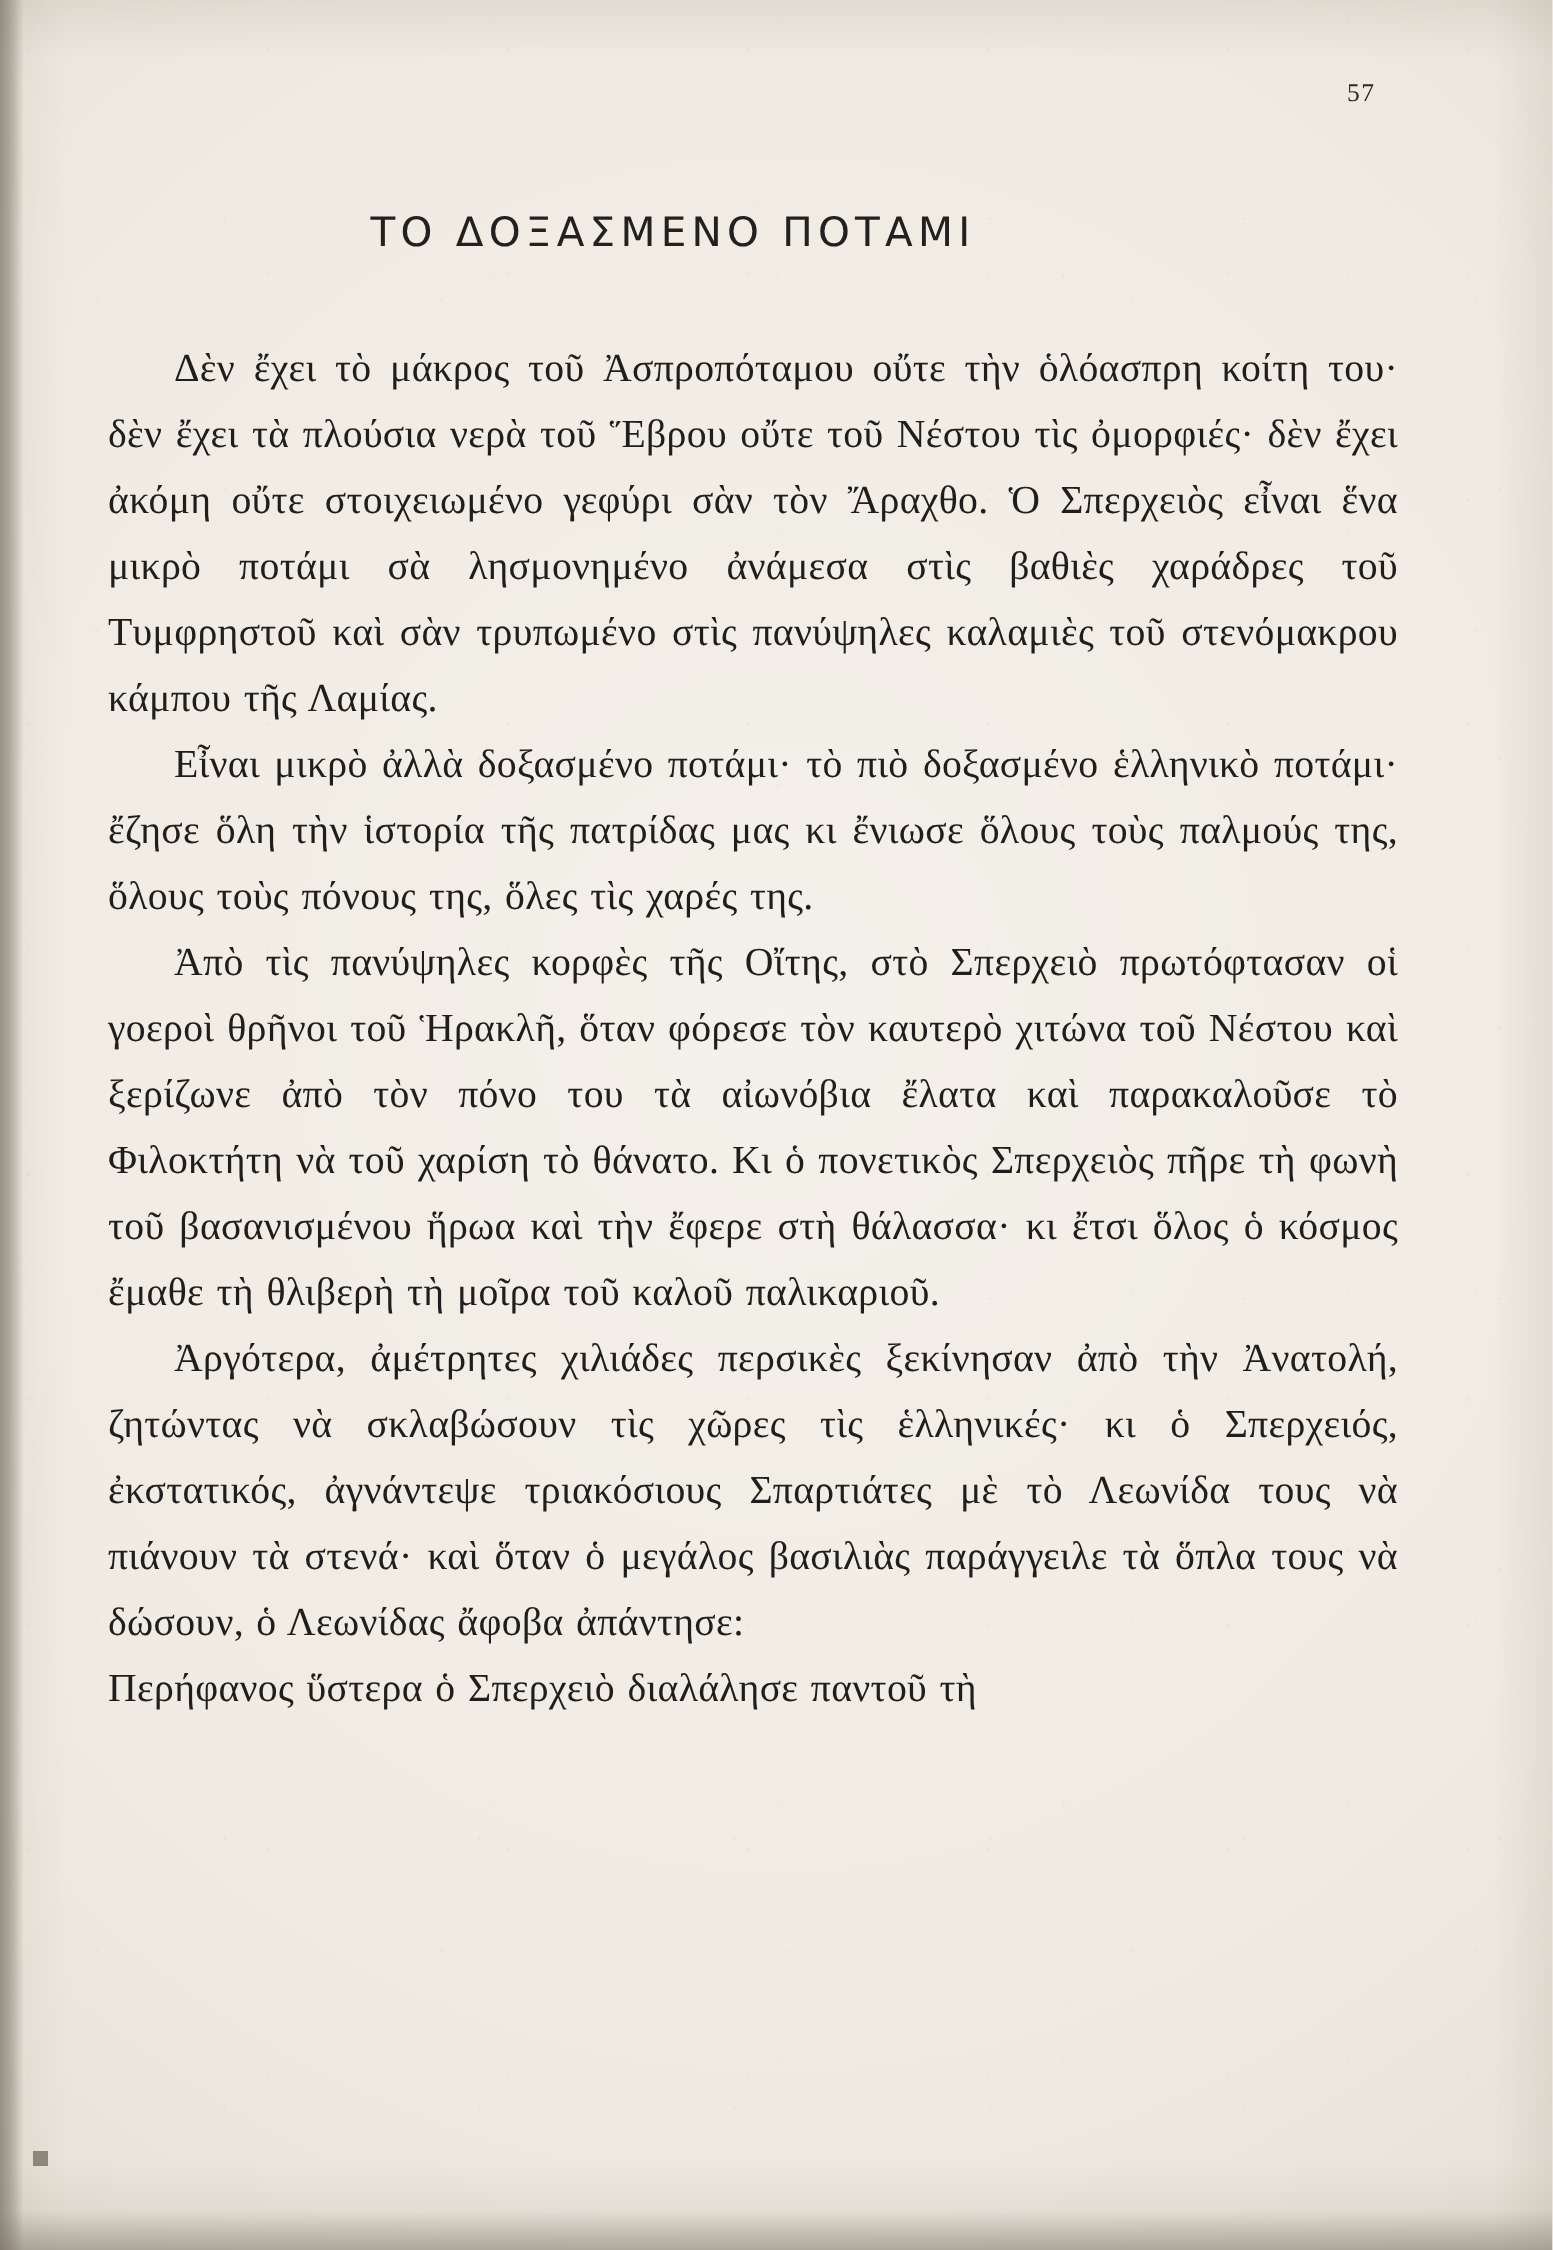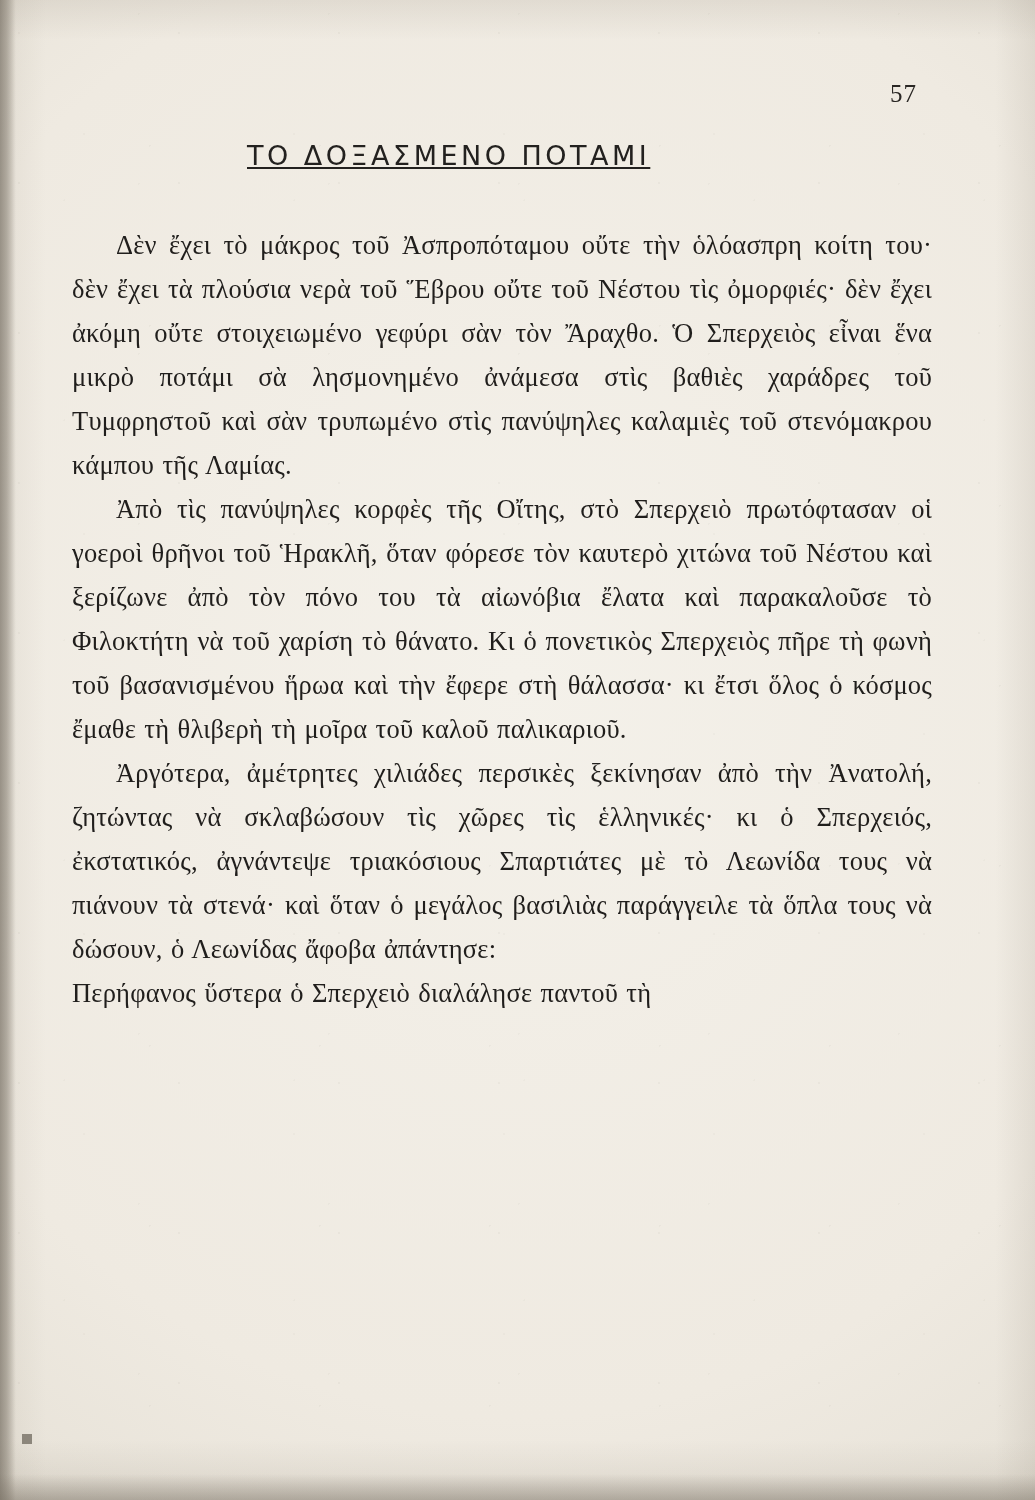--- a/index.html
+++ b/index.html
@@ -49,43 +49,41 @@
     background-size: 160px 150px, 190px 170px, 210px 200px, 170px 180px, 230px 220px;
     pointer-events: none;
     z-index: 2;
     opacity: .85;
   }
 
   .page-number {
     position: absolute;
     top: 52px;
     right: 118px;
-    font-size: 25px;
+    font-size: 17px;
     color: #2a2724;
     letter-spacing: 1px;
     z-index: 4;
-    margin-top: 28px;
   }
 
   .content {
     position: absolute;
     left: 72px;
     top: 140px;
     width: 860px;
     z-index: 4;
   }
 
   .title {
     font-size: 27px;
     letter-spacing: 3.5px;
     color: #23211f;
     margin: 0 0 52px 175px;
     font-family: "DejaVu Sans", sans-serif;
     font-weight: 400;
-    text-decoration: underline;
   }
 
   .body-text {
     font-size: 26.5px;
     line-height: 44px;
     color: #201e1c;
     text-align: justify;
     text-justify: inter-word;
     letter-spacing: 0.2px;
     word-spacing: 1.5px;
@@ -137,19 +135,20 @@
   <div class="corner-mark"></div>
 
   <div class="page-number">57</div>
 
   <div class="content">
 
     <h1 class="title">ΤΟ  ΔΟΞΑΣΜΕΝΟ  ΠΟΤΑΜΙ</h1>
 
     <div class="body-text">
       <p>Δὲν ἔχει τὸ μάκρος τοῦ Ἀσπροπόταμου οὔτε τὴν ὁλόασπρη κοίτη του· δὲν ἔχει τὰ πλούσια νερὰ τοῦ Ἕβρου οὔτε τοῦ Νέστου τὶς ὀμορφιές· δὲν ἔχει ἀκόμη οὔτε στοιχειωμένο γεφύρι σὰν τὸν Ἄραχθο. Ὁ Σπερχειὸς εἶναι ἕνα μικρὸ ποτάμι σὰ λησμονημένο ἀνάμεσα στὶς βαθιὲς χαράδρες τοῦ Τυμφρηστοῦ καὶ σὰν τρυπωμένο στὶς πανύψηλες καλαμιὲς τοῦ στενόμακρου κάμπου τῆς Λαμίας.</p>
+      <p>Εἶναι μικρὸ ἀλλὰ δοξασμένο ποτάμι· τὸ πιὸ δοξασμένο ἑλληνικὸ ποτάμι· ἔζησε ὅλη τὴν ἱστορία τῆς πατρίδας μας κι ἔνιωσε ὅλους τοὺς παλμούς της, ὅλους τοὺς πόνους της, ὅλες τὶς χαρές της.</p>
       <p>Ἀπὸ τὶς πανύψηλες κορφὲς τῆς Οἴτης, στὸ Σπερχειὸ πρωτόφτασαν οἱ γοεροὶ θρῆνοι τοῦ Ἡρακλῆ, ὅταν φόρεσε τὸν καυτερὸ χιτώνα τοῦ Νέστου καὶ ξερίζωνε ἀπὸ τὸν πόνο του τὰ αἰωνόβια ἔλατα καὶ παρακαλοῦσε τὸ Φιλοκτήτη νὰ τοῦ χαρίση τὸ θάνατο. Κι ὁ πονετικὸς Σπερχειὸς πῆρε τὴ φωνὴ τοῦ βασανισμένου ἥρωα καὶ τὴν ἔφερε στὴ θάλασσα· κι ἔτσι ὅλος ὁ κόσμος ἔμαθε τὴ θλιβερὴ τὴ μοῖρα τοῦ καλοῦ παλικαριοῦ.</p>
       <p>Ἀργότερα, ἀμέτρητες χιλιάδες περσικὲς ξεκίνησαν ἀπὸ τὴν Ἀνατολή, ζητώντας νὰ σκλαβώσουν τὶς χῶρες τὶς ἑλληνικές· κι ὁ Σπερχειός, ἐκστατικός, ἀγνάντεψε τριακόσιους Σπαρτιάτες μὲ τὸ Λεωνίδα τους νὰ πιάνουν τὰ στενά· καὶ ὅταν ὁ μεγάλος βασιλιὰς παράγγειλε τὰ ὅπλα τους νὰ δώσουν, ὁ Λεωνίδας ἄφοβα ἀπάντησε:</p>
       <p class="last">Περήφανος ὕστερα ὁ Σπερχειὸ διαλάλησε παντοῦ τὴ</p>
     </div>
 
   </div>
 </div>
 
 </body></html>

